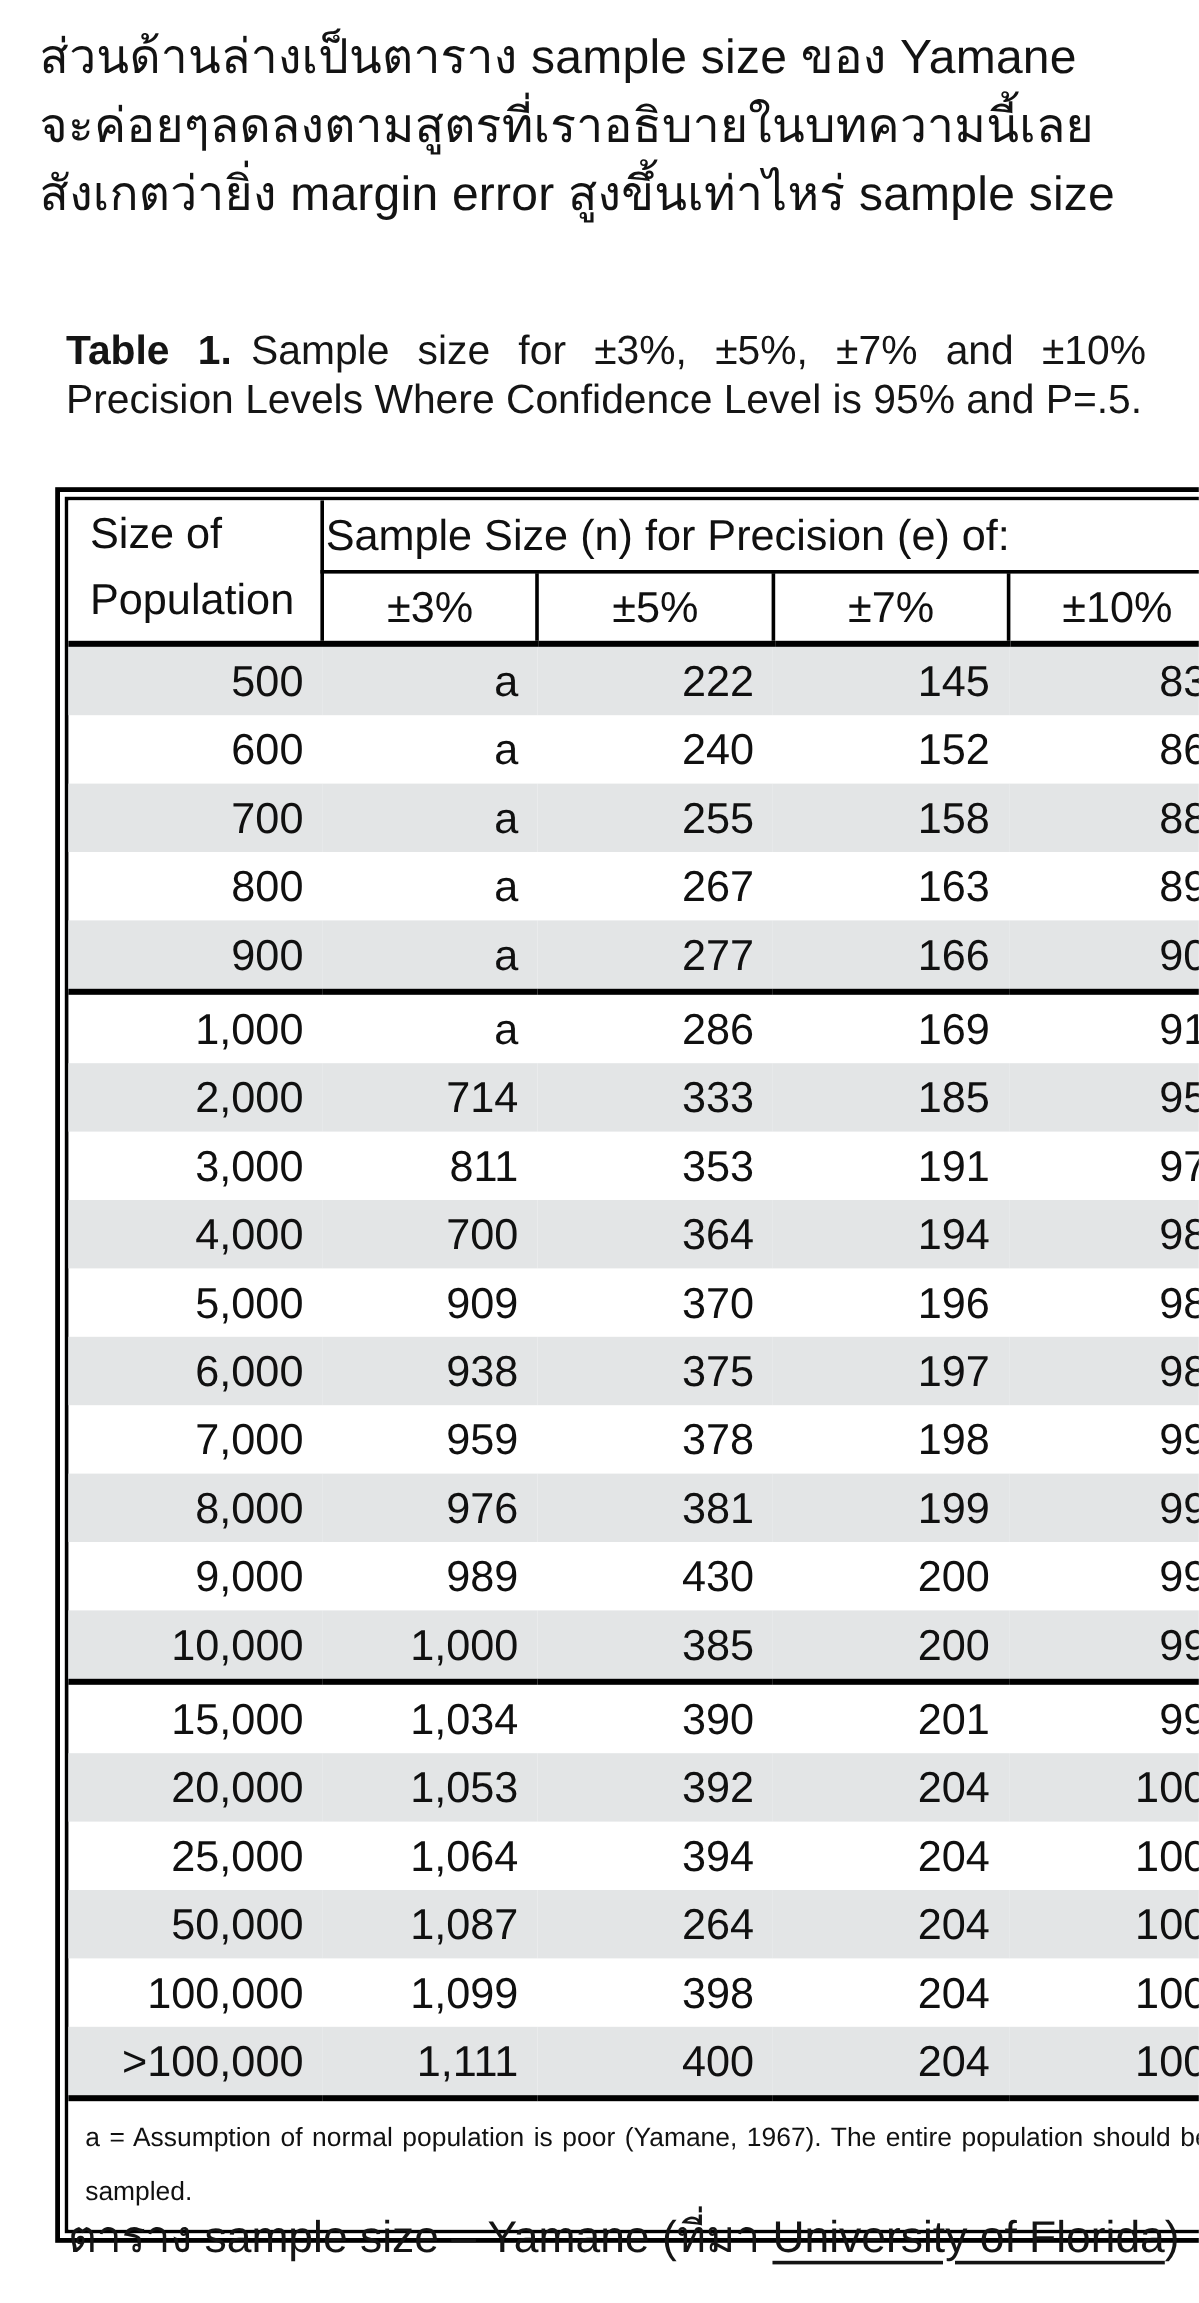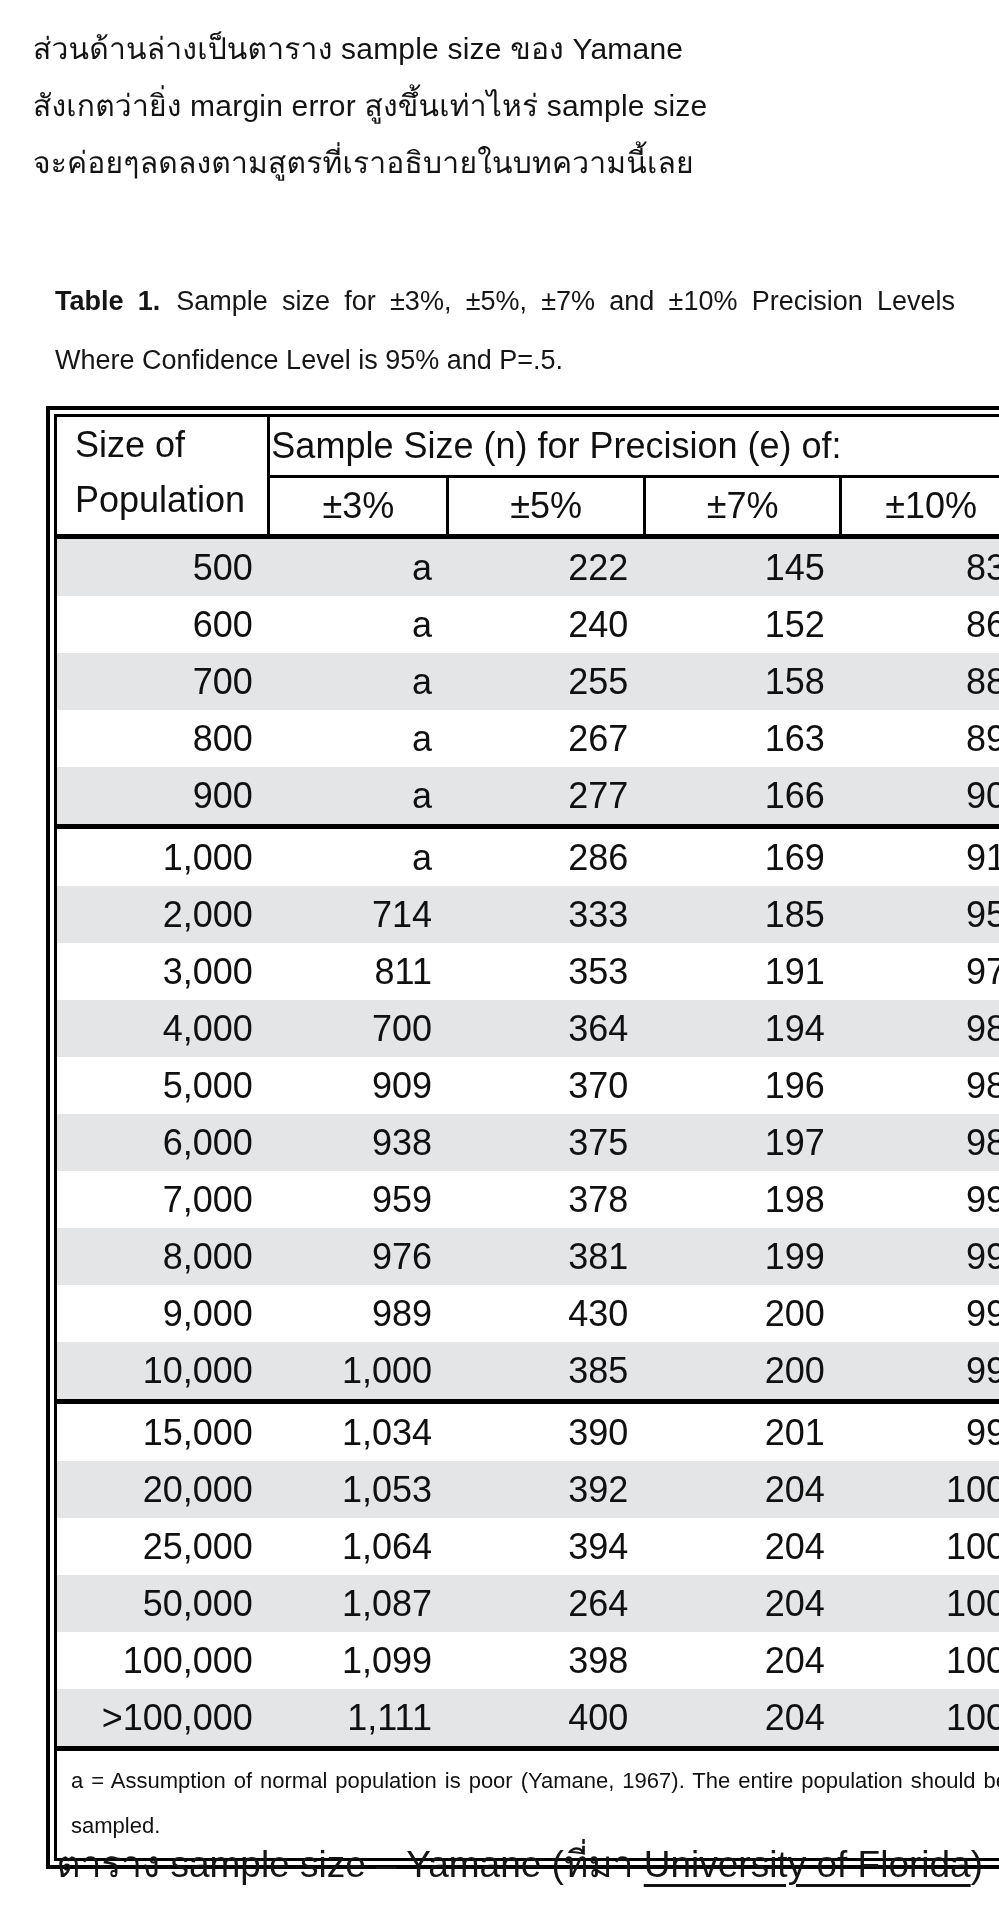--- a/index.html
+++ b/index.html
@@ -12,27 +12,27 @@
     width:999px;height:1919px;
     background:#ffffff;
     position:relative;
     font-family:"Liberation Sans","DejaVu Sans",sans-serif;
     color:var(--text);
     overflow:hidden;
   }
   
   .intro{
     position:absolute;left:33px;top:20px;width:952px;
-    font-size:30px;line-height:57px;color:#131313;
+    font-size:40px;line-height:57px;color:#131313;
     letter-spacing:0.2px;
   }
   
   .tcaption{
     position:absolute;left:55px;top:272px;width:900px;
-    font-size:27px;line-height:59px;
+    font-size:34px;line-height:41px;
     text-align:justify;color:#151515;
   }
   .tcaption .cap-label{font-weight:bold;margin-right:16px;}
   
   .table-outer{
     position:absolute;left:46px;top:406px;width:985px;
     box-sizing:border-box;
     border:4px solid var(--border);
     padding:4px;
     background:#ffffff;
@@ -111,22 +111,22 @@
     text-underline-offset:7px;
     color:#141414;
     cursor:pointer;
   }
 </style>
 </head>
 <body>
 
 <div class="intro">
   <div>ส่วนด้านล่างเป็นตาราง sample size ของ Yamane</div>
+  <div>จะค่อยๆลดลงตามสูตรที่เราอธิบายในบทความนี้เลย</div>
   <div>สังเกตว่ายิ่ง margin error สูงขึ้นเท่าไหร่ sample size</div>
-  <div>จะค่อยๆลดลงตามสูตรที่เราอธิบายในบทความนี้เลย</div>
 </div>
 
 <div class="tcaption">
   <span class="cap-label">Table 1.</span><span>Sample size for ±3%, ±5%, ±7% and ±10% Precision Levels Where Confidence Level is 95% and P=.5.</span>
 </div>
 
 <div class="table-outer">
   <div class="table-inner">
     <table>
       <colgroup>

